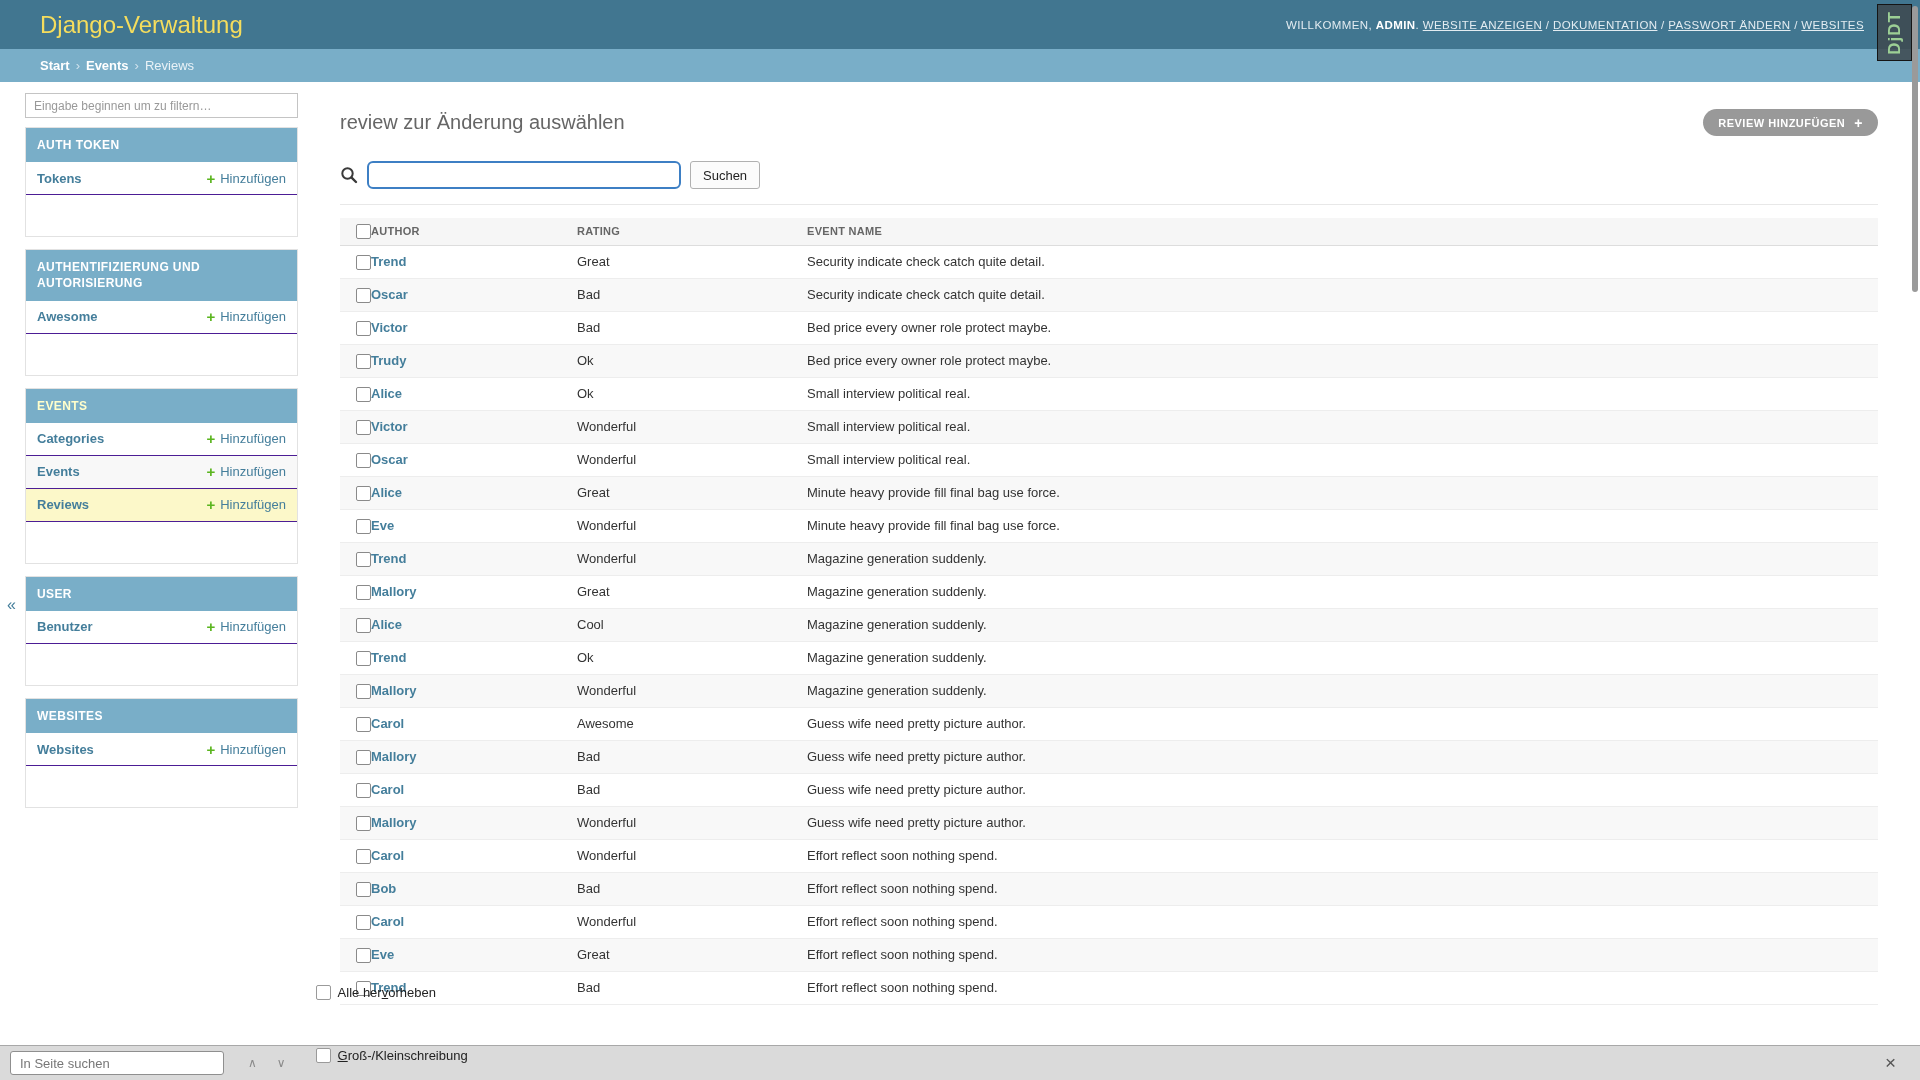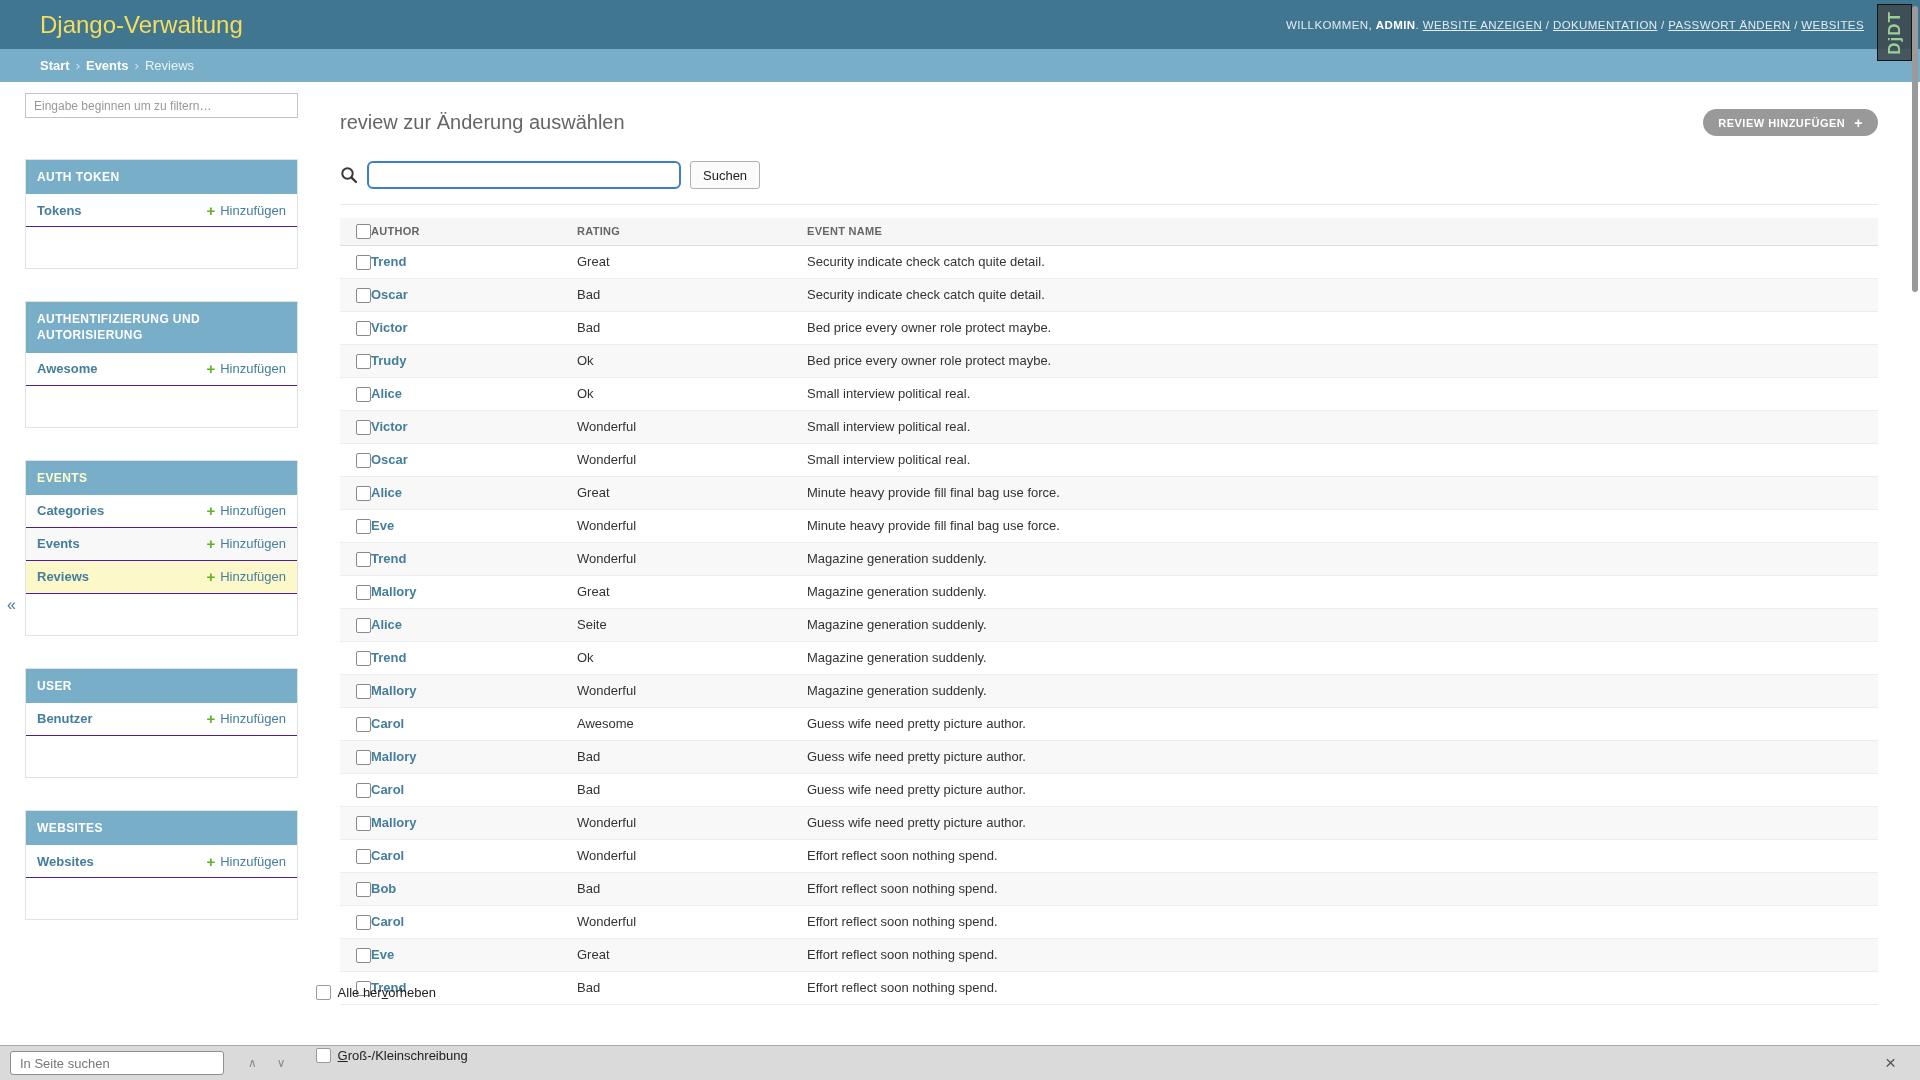--- a/index.html
+++ b/index.html
@@ -18,21 +18,21 @@
   .breadcrumbs { height:33px; background:#79aec8; display:flex; align-items:center; padding:0 40px; font-size:13px; color:#c9dce8; }
   .breadcrumbs a { color:#fff; font-weight:bold; text-decoration:none; }
   .breadcrumbs .sep { margin:0 6px; color:#cfe2ed; }
   .breadcrumbs .current { color:#e9f2f7; }
 
   
   .page { display:flex; align-items:flex-start; }
   #nav-sidebar { width:273px; flex:none; margin:11px 0 0 25px; font-size:13px; }
   .filter-input { width:100%; height:25px; border:1px solid #c4c4c4; padding:0 8px; font-size:12px; color:#555; margin-bottom:9px; background:#fff; }
   .filter-input::placeholder { color:#999; }
-  .module { border:1px solid #e2e2e2; margin-bottom:12px; background:#fff;margin-top:32px; }
+  .module { border:1px solid #e2e2e2; margin-bottom:12px; background:#fff; }
   .module .caption { display:block; background:#79aec8; color:#fff; font-size:12px; font-weight:bold; letter-spacing:.4px; padding:9px 11px; text-transform:uppercase; text-decoration:none; line-height:1.35; }
   .module.current .caption { color:#ffc; }
   .s-row { display:flex; justify-content:space-between; align-items:center; height:33px; padding:0 11px; border-bottom:1px solid #4c1d95; }
   .s-row.alt { background:#f8f8f8; }
   .s-row.selected { background:#fcf8c9; }
   .s-label { color:#447e9b; font-weight:bold; text-decoration:none; }
   .add-link { color:#447e9b; text-decoration:none; display:flex; align-items:center; gap:5px; }
   .plus { color:#5bb51f; font-weight:bold; font-size:15px; line-height:1; }
   .module .mod-footer { height:41px; }
   .nav-toggle { position:absolute; left:7px; top:596px; color:#447e9b; font-size:16px; background:none; border:none; cursor:pointer; }
@@ -307,21 +307,21 @@
   <tr>
     <td class="c-cb"><span class="cb"></span></td>
     <th class="c-author"><a class="author-link">Mallory</a></th>
     <td class="c-rating"><span>Great</span></td>
     <td><span>Magazine generation suddenly.</span></td>
   </tr>
 
   <tr>
     <td class="c-cb"><span class="cb"></span></td>
     <th class="c-author"><a class="author-link">Alice</a></th>
-    <td class="c-rating"><span>Seite</span></td>
+    <td class="c-rating"><span>Cool</span></td>
     <td><span>Magazine generation suddenly.</span></td>
   </tr>
 
   <tr>
     <td class="c-cb"><span class="cb"></span></td>
     <th class="c-author"><a class="author-link">Trend</a></th>
     <td class="c-rating"><span>Ok</span></td>
     <td><span>Magazine generation suddenly.</span></td>
   </tr>
 

